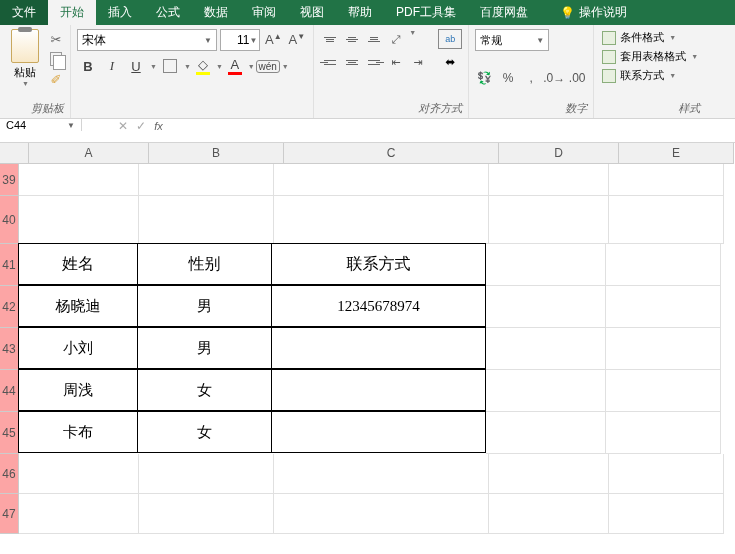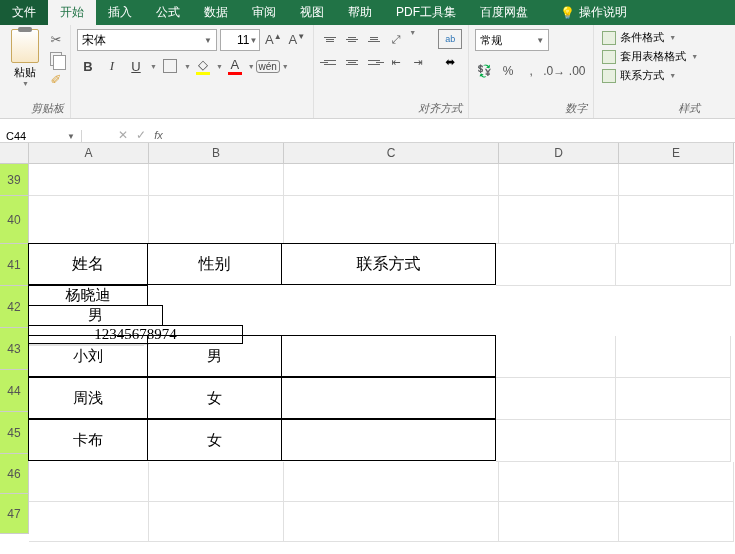--- a/index.html
+++ b/index.html
@@ -55,42 +55,42 @@
 .align-row { display: flex; gap: 2px; }
 .ab { width: 20px; height: 20px; display: flex; flex-direction: column; justify-content: center; align-items: center; gap: 1px; }
 .line { width: 12px; height: 1px; background: #666; }
 .line.s { width: 8px; }
 .indent { font-size: 11px; color: #555; }
 .wrap-merge { display: flex; flex-direction: column; gap: 3px; margin-left: 6px; }
 .wrap-btn { width: 24px; height: 20px; border: 1px solid #888; font-size: 9px; display: flex; align-items: center; justify-content: center; color: #2e75b6; }
 .merge-btn { width: 24px; height: 20px; display: flex; align-items: center; justify-content: center; }
 
 
-.num-col { display: flex; flex-direction: column; gap: 10px; justify-content: flex-end; }
+.num-col { display: flex; flex-direction: column; gap: 17px; justify-content: flex-end; }
 .format-dd { width: 74px; height: 22px; border: 1px solid #ababab; background: #fff; padding: 0 4px; display: flex; align-items: center; justify-content: space-between; font-size: 11px; }
 .num-row { display: flex; gap: 3px; }
 .nb { width: 20px; height: 20px; display: flex; align-items: center; justify-content: center; font-size: 12px; color: #555; }
 
 
 .styles-col { display: flex; flex-direction: column; gap: 2px; }
 .style-btn { display: flex; align-items: center; gap: 4px; font-size: 11px; padding: 1px 2px; }
 .sicon { width: 14px; height: 14px; background: #e8f0e0; border: 1px solid #8bae7c; }
 
 
-.fbar { display: flex; height: 24px; border-bottom: 1px solid #d4d4d4; align-items: flex-end; background: #fff; }
+.fbar { display: flex; height: 24px; border-bottom: 1px solid #d4d4d4; align-items: flex-start; background: #fff; }
 .namebox { width: 82px; border-right: 1px solid #d4d4d4; display: flex; align-items: center; padding: 0 6px; justify-content: space-between; font-size: 11px; }
 .fbar-mid { width: 28px; border-right: 1px solid #e0e0e0; }
 .fbar-btns { display: flex; align-items: center; gap: 8px; padding: 0 8px; color: #aaa; font-size: 12px; }
 .fx { font-style: italic; color: #666; font-size: 11px; }
 .fbar-input { flex: 1; padding: 0 6px; display: flex; align-items: center; }
 .corner { width: 29px; height: 21px; background: #f0f0f0; border-right: 1px solid #ccc; border-bottom: 1px solid #ccc; }
 .col-headers { display: flex; height: 21px; }
 .ch { background: #f0f0f0; border-right: 1px solid #ccc; border-bottom: 1px solid #ccc; display: flex; align-items: center; justify-content: center; font-size: 12px; color: #555; }
 .row-headers { display: flex; flex-direction: column; }
-.rh { width: 29px; background: #bef264; border-right: 1px solid #ccc; border-bottom: 1px solid #ccc; display: flex; align-items: center; justify-content: center; font-size: 12px; color: #555; }
+.rh { width: 19px; background: #fca5a5; border-right: 1px solid #ccc; border-bottom: 1px solid #ccc; display: flex; align-items: center; justify-content: center; font-size: 12px; color: #555; }
 .cells { position: relative; }
 .crow { display: flex; }
 .cell { border-right: 1px solid #e0e0e0; border-bottom: 1px solid #e0e0e0; display: flex; align-items: center; justify-content: center; font-size: 14px; }
 .cell.bdr-all { border: 1px solid #000; margin: -1px 0 0 -1px; }
 .cell.hd { font-family: Liberation Sans, sans-serif; font-size: 16px; }
 .cell.dat { font-family: SimSun, serif; font-size: 15px; }
 
 .grid-wrap { display: flex; flex-direction: column; }
 .grid-body { display: flex; }
 .dd-tiny { font-size: 7px; color: #777; margin-left: 1px; }
@@ -317,21 +317,21 @@
           <div class="cell" style="width: 120px; height: 48px;"></div>
           <div class="cell" style="width: 115px; height: 48px;"></div>
         </div>
         <div class="crow" style="height: 42px;">
           <div class="cell bdr-all hd" style="width: 120px; height: 42px;">姓名</div>
           <div class="cell bdr-all hd" style="width: 135px; height: 42px;">性别</div>
           <div class="cell bdr-all hd" style="width: 215px; height: 42px;">联系方式</div>
           <div class="cell" style="width: 120px; height: 42px;"></div>
           <div class="cell" style="width: 115px; height: 42px;"></div>
         </div>
-        <div class="crow" style="height: 50px; flex-direction: column;">
+        <div class="crow" style="height: 42px;">
           <div class="cell bdr-all dat" style="width: 120px; height: 42px;">杨晓迪</div>
           <div class="cell bdr-all dat" style="width: 135px; height: 42px;">男</div>
           <div class="cell bdr-all dat" style="width: 215px; height: 42px;">12345678974</div>
           <div class="cell" style="width: 120px; height: 42px;"></div>
           <div class="cell" style="width: 115px; height: 42px;"></div>
         </div>
         <div class="crow" style="height: 42px;">
           <div class="cell bdr-all dat" style="width: 120px; height: 42px;">小刘</div>
           <div class="cell bdr-all dat" style="width: 135px; height: 42px;">男</div>
           <div class="cell bdr-all dat" style="width: 215px; height: 42px;"></div>

